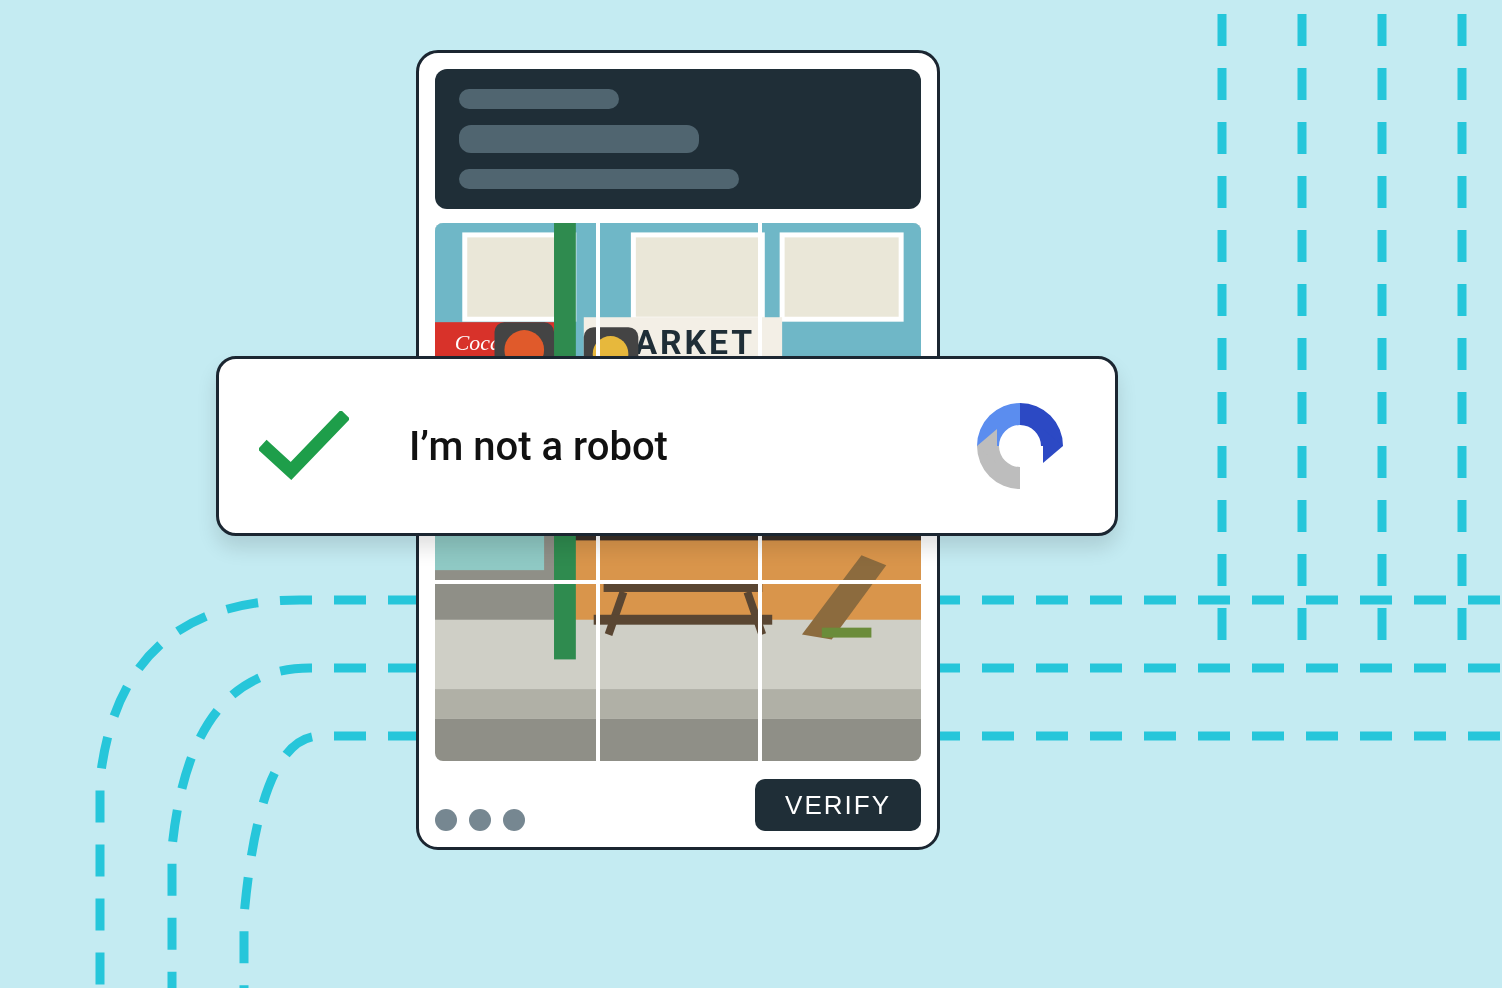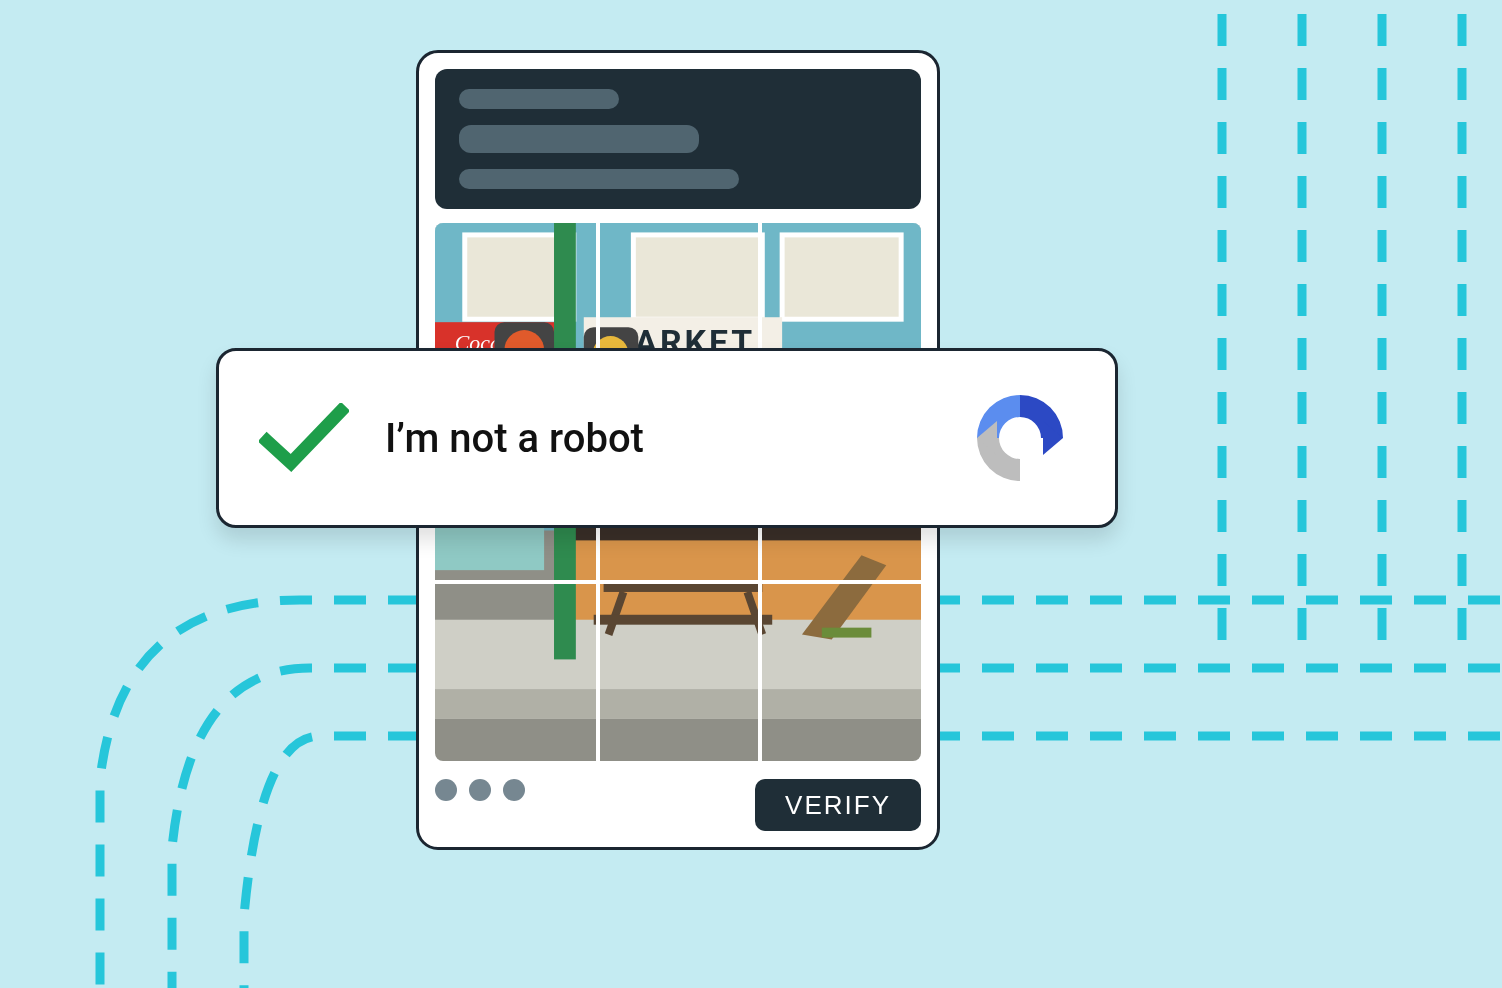--- a/index.html
+++ b/index.html
@@ -60,45 +60,46 @@
   .scene{position:absolute;inset:0;}
   .gridlines{position:absolute;inset:0;}
   .gridlines div{position:absolute;background:#fff;}
   .gv1{left:33.1%;top:0;width:4px;height:100%;}
   .gv2{left:66.4%;top:0;width:4px;height:100%;}
   .gh1{top:33.1%;left:0;height:4px;width:100%;}
   .gh2{top:66.4%;left:0;height:4px;width:100%;}
 
   .footer{
     margin-top:18px;
-    display:flex;align-items:flex-start;justify-content:space-between;
+    display:flex;align-items:flex-end;justify-content:space-between;
     height:52px;
   }
   .dots{display:flex;gap:12px;}
   .dot{width:22px;height:22px;border-radius:50%;background:#768791;}
   .verify{
     background:#1F2E37;color:#fff;
     border:none;border-radius:10px;
     height:52px;padding:0 30px;
     font-size:26px;letter-spacing:2px;font-weight:500;
     cursor:pointer;
   }
 
   
   .banner{
     position:absolute;
-    left:216px;top:348px;
+    left:216px;top:356px;
     width:902px;height:180px;
     background:#fff;
     border:3px solid #1B2631;
     border-radius:20px;
     box-sizing:border-box;
     display:flex;align-items:center;
     padding:0 40px;
     box-shadow:0 12px 20px rgba(0,0,0,.12);
+    gap:24px;
   }
   .check{margin-right:36px;flex:0 0 auto;}
   .banner-text{
     font-size:40px;font-weight:500;color:#111;
     flex:1;
   }
   .recaptcha-logo{flex:0 0 auto;}
 </style>
 </head>
 <body>

